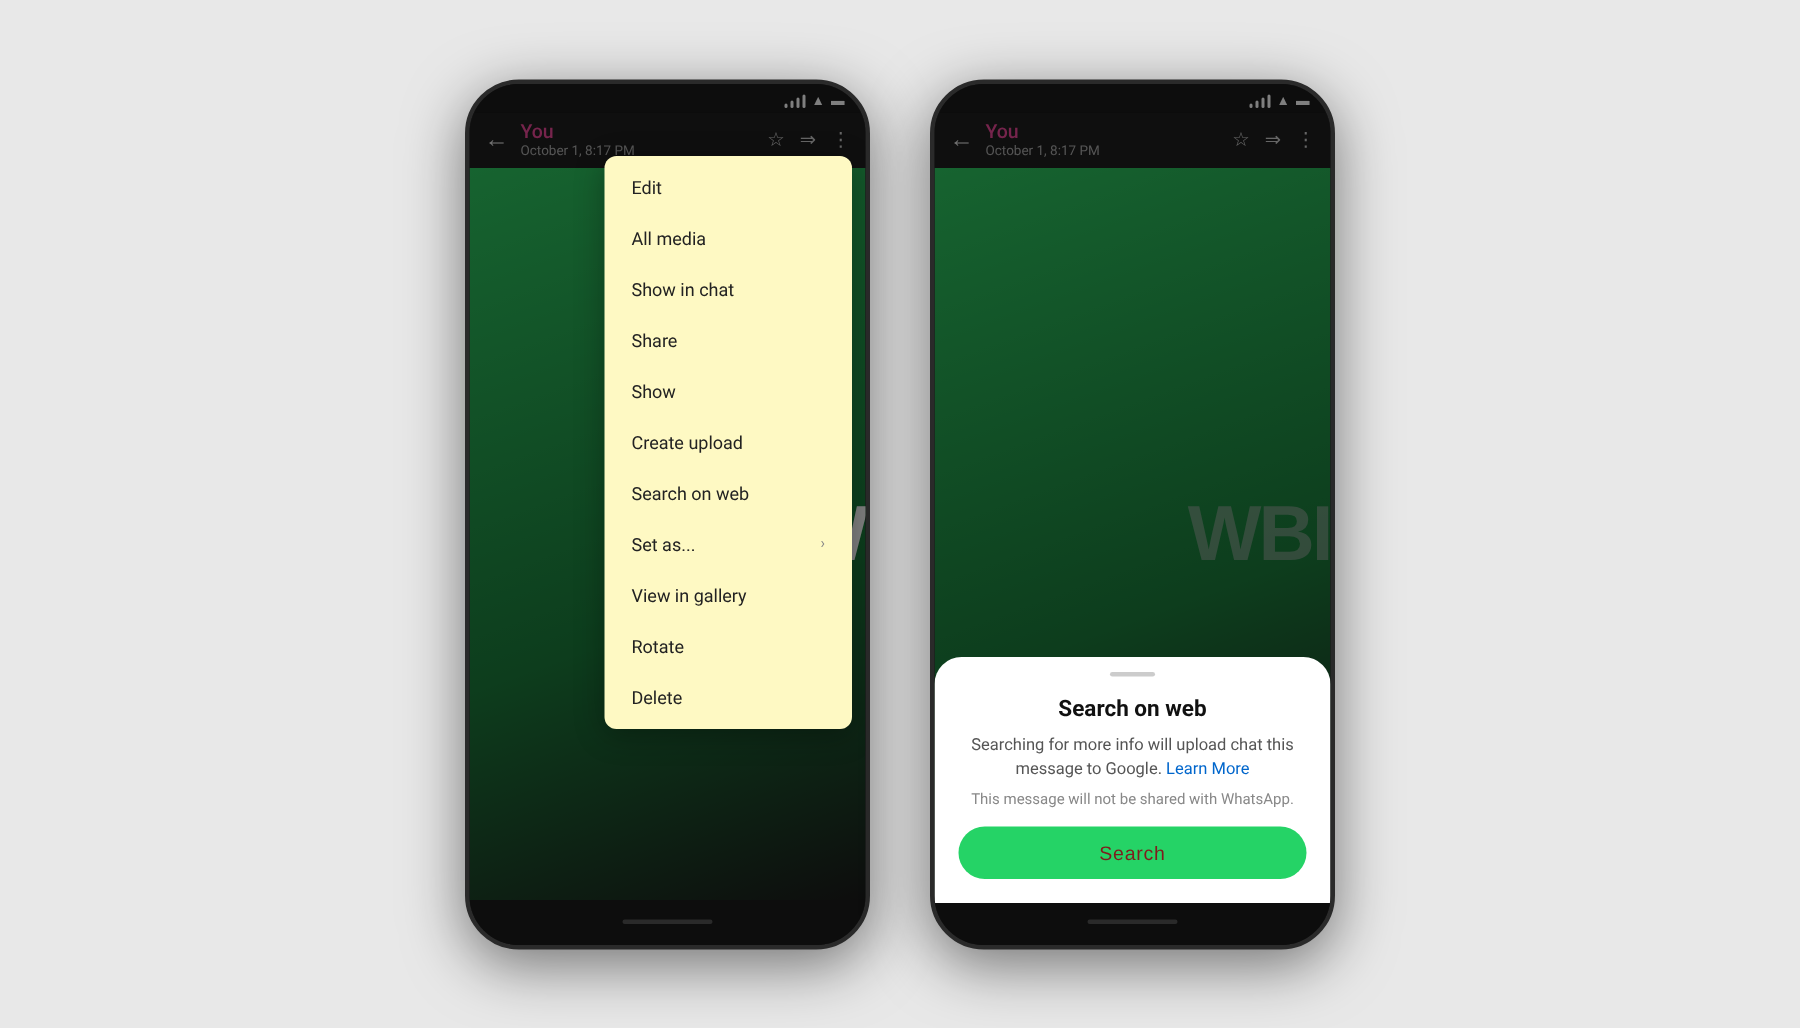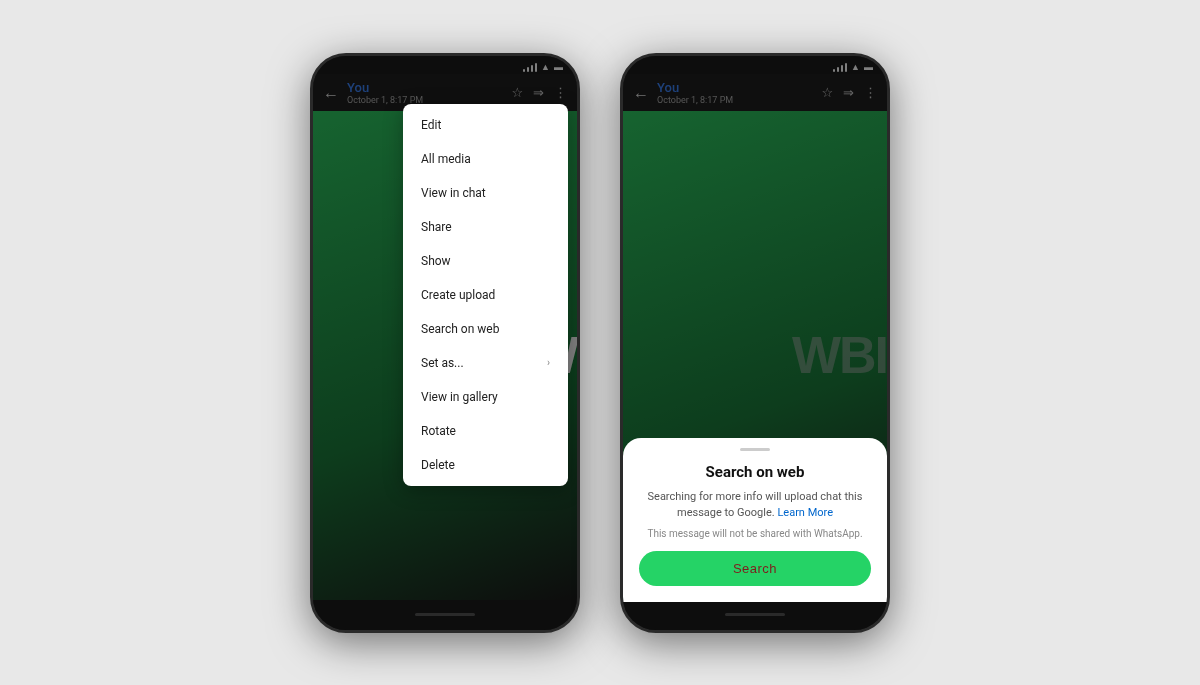--- a/index.html
+++ b/index.html
@@ -109,21 +109,21 @@
       font-size: 16px;
       cursor: pointer;
     }
 
     .nav-title-group {
       flex: 1;
     }
 
     .nav-title {
       font-size: 13px;
-      color: #3b82f6;
+      color: #ec4899;
       font-weight: 500;
     }
 
     .nav-subtitle {
       font-size: 9px;
       color: #aaa;
     }
 
     .nav-actions {
       display: flex;
@@ -178,21 +178,21 @@
       background: #555;
       border-radius: 2px;
     }
 
     
     .context-menu {
       position: absolute;
       top: 48px;
       left: 90px;
       width: 165px;
-      background: #ffffff;
+      background: #fef9c3;
       border-radius: 8px;
       box-shadow: 0 4px 20px rgba(0,0,0,0.3);
       z-index: 20;
       padding: 4px 0;
     }
 
     .context-menu-item {
       padding: 10px 18px;
       font-size: 12px;
       color: #222;
@@ -328,21 +328,21 @@
       <div class="dimmed-overlay"></div>
 
       <div class="context-menu">
         <div class="context-menu-item">
           <span>Edit</span>
         </div>
         <div class="context-menu-item">
           <span>All media</span>
         </div>
         <div class="context-menu-item">
-          <span>View in chat</span>
+          <span>Show in chat</span>
         </div>
         <div class="context-menu-item">
           <span>Share</span>
         </div>
         <div class="context-menu-item">
           <span>Show</span>
         </div>
         <div class="context-menu-item">
           <span>Create upload</span>
         </div>

